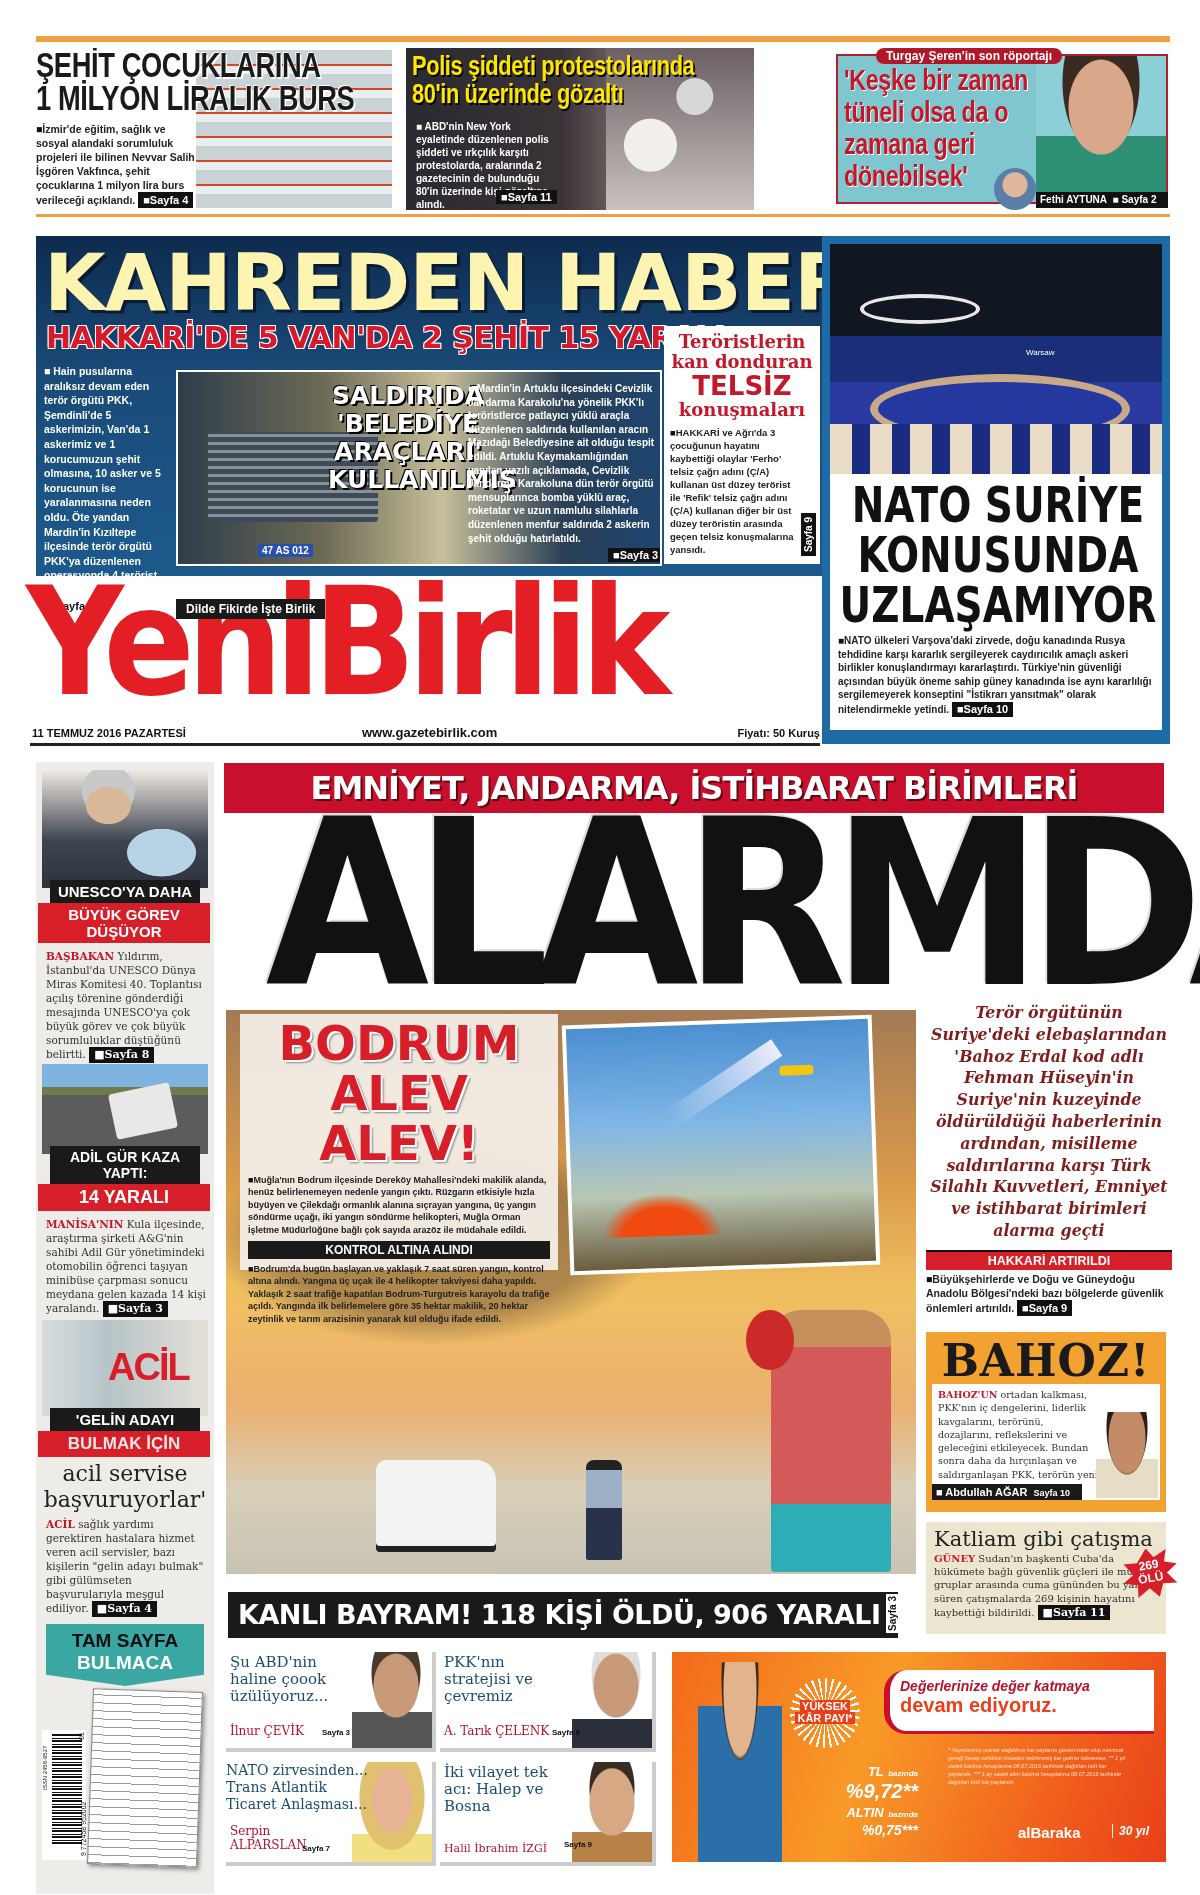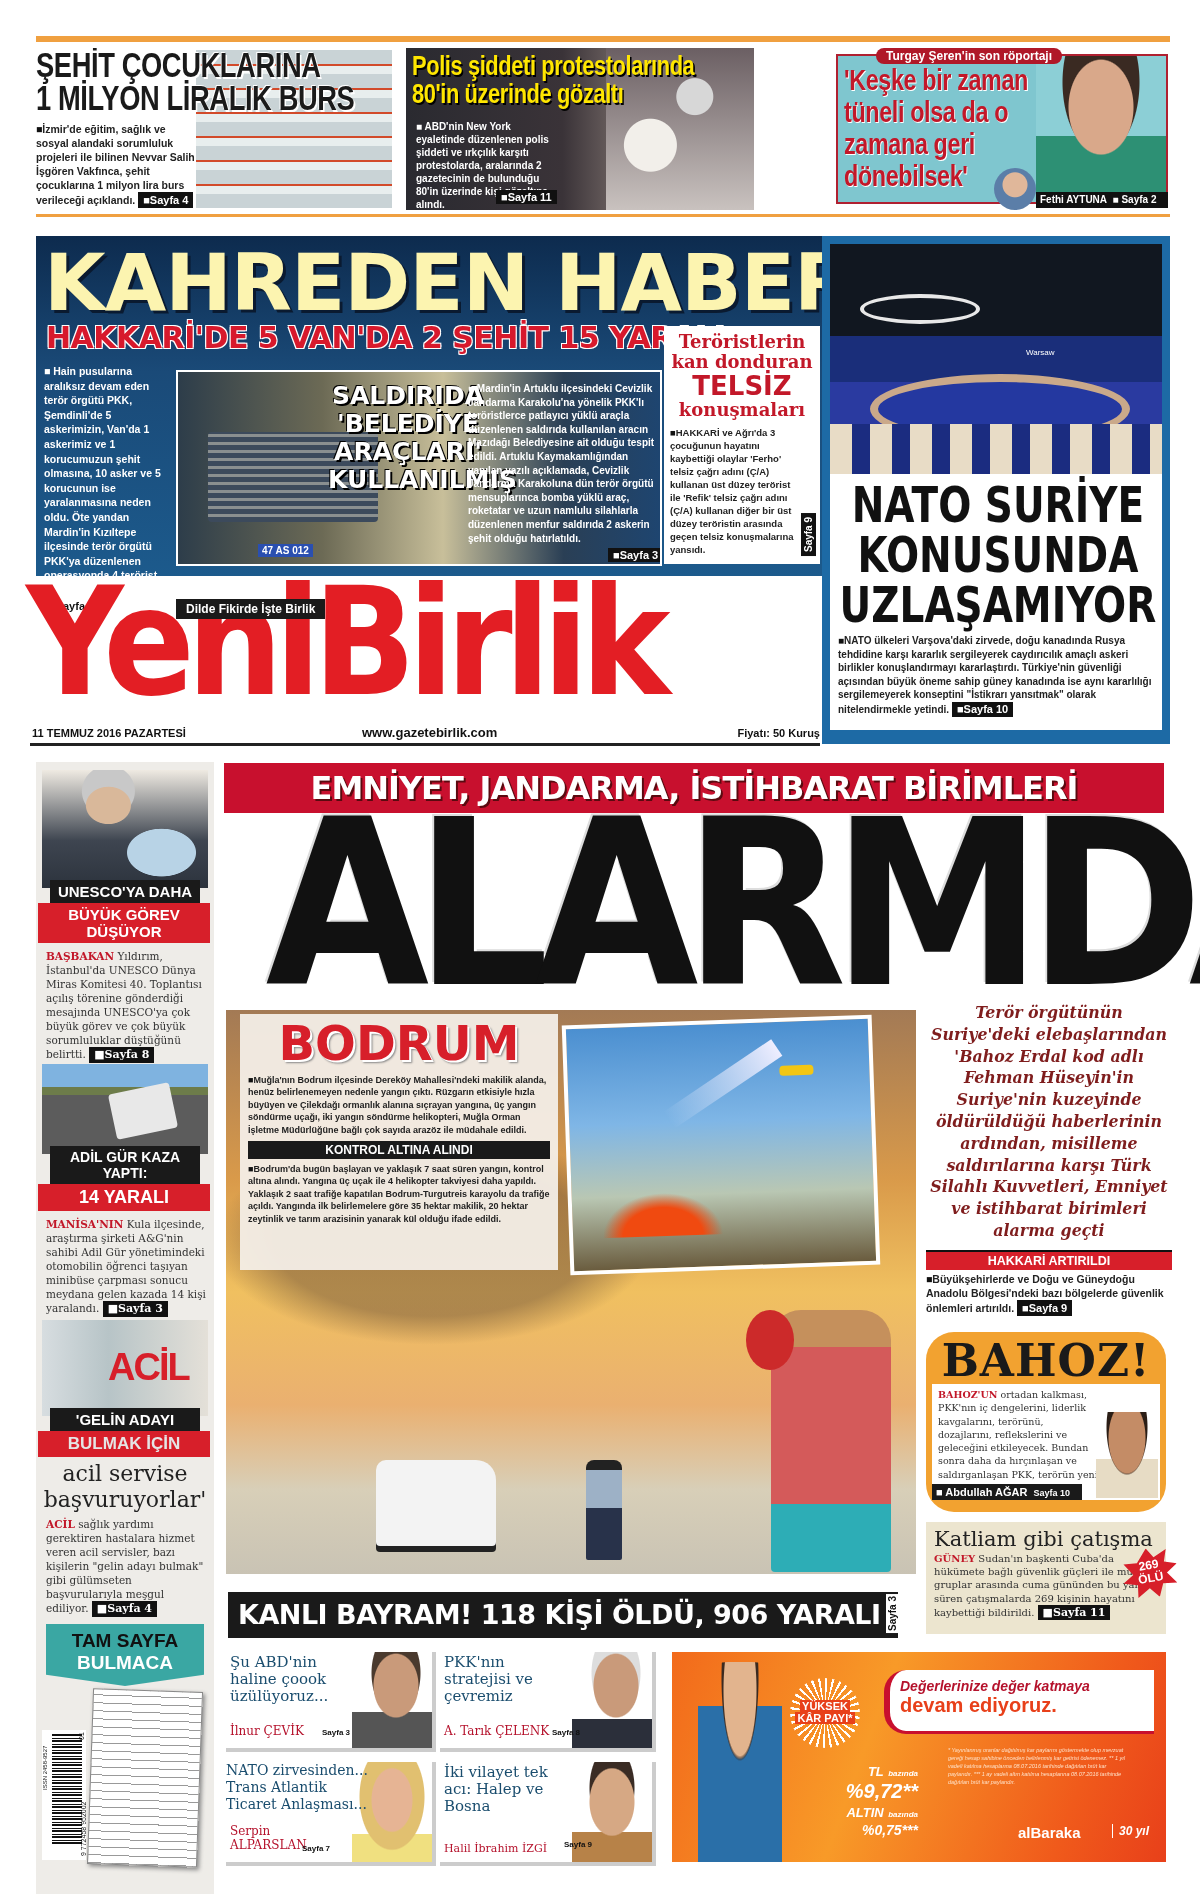--- a/index.html
+++ b/index.html
@@ -189,38 +189,39 @@
     <div class="abs" style="left:20px;top:160px;width:140px;height:50px;background:radial-gradient(ellipse at 50% 100%,#f04a10 0 40px,transparent 60px);"></div>
   </div>
   <div class="abs" style="left:150px;top:450px;width:120px;height:86px;background:#f3f3f3;border-radius:10px 20px 4px 4px;box-shadow:0 6px 0 #222;"></div>
   <div class="abs" style="left:360px;top:450px;width:36px;height:100px;background:linear-gradient(180deg,#222 0 10%,#9db1c6 10% 48%,#28324a 48%);border-radius:8px 8px 2px 2px;"></div>
   <div class="abs" style="left:545px;top:300px;width:120px;height:262px;background:linear-gradient(180deg,#c5905c 0 14%,#d45a5a 14% 74%,#2dadb6 74%);border-radius:30px 30px 4px 4px;"></div>
   <div class="abs" style="left:520px;top:300px;width:48px;height:60px;background:#cc2a2a;border-radius:50%;"></div>
 </div>
 <div class="abs" style="left:240px;top:1014px;width:318px;height:256px;background:rgba(245,241,236,.92);padding:4px 8px;">
   <div style="text-align:center;font-family:'DejaVu Sans',sans-serif;font-weight:bold;font-size:48px;line-height:50px;color:#d71f2a;text-shadow:2px 2px 0 #fff,3px 3px 2px #888;">
     <div>BODRUM</div>
+    <div>ALEV ALEV!</div>
   </div>
   <div style="margin-top:6px;font-size:9px;line-height:12.4px;font-weight:bold;color:#222;">
     <span class="bullet"></span><span>Muğla'nın Bodrum ilçesinde Dereköy Mahallesi'ndeki makilik alanda, henüz belirlenemeyen nedenle yangın çıktı. Rüzgarın etkisiyle hızla büyüyen ve Çilekdağı ormanlık alanına sıçrayan yangına, üç yangın söndürme uçağı, iki yangın söndürme helikopteri, Muğla Orman İşletme Müdürlüğüne bağlı çok sayıda arazöz ile müdahale edildi.</span>
   </div>
   <div style="margin:5px 0 4px;background:#1a1a1a;color:#fff;text-align:center;font-weight:bold;font-size:12px;padding:2px 0;">KONTROL ALTINA ALINDI</div>
   <div style="font-size:9px;line-height:12.4px;font-weight:bold;color:#222;">
     <span class="bullet"></span><span>Bodrum'da bugün başlayan ve yaklaşık 7 saat süren yangın, kontrol altına alındı. Yangına üç uçak ile 4 helikopter takviyesi daha yapıldı. Yaklaşık 2 saat trafiğe kapatılan Bodrum-Turgutreis karayolu da trafiğe açıldı. Yangında ilk belirlemelere göre 35 hektar makilik, 20 hektar zeytinlik ve tarım arazisinin yanarak kül olduğu ifade edildi.</span>
   </div>
 </div>
 
 <div class="abs serif" style="left:924px;top:1002px;width:250px;text-align:center;font-weight:bold;font-size:15.8px;line-height:21.8px;color:#7f1d1d;font-style:italic;">Terör örgütünün Suriye'deki elebaşlarından 'Bahoz Erdal kod adlı Fehman Hüseyin'in Suriye'nin kuzeyinde öldürüldüğü haberlerinin ardından, misilleme saldırılarına karşı Türk Silahlı Kuvvetleri, Emniyet ve istihbarat birimleri alarma geçti</div>
 <div class="abs" style="left:926px;top:1250px;width:246px;background:#d71f2a;color:#fff;text-align:center;font-weight:bold;font-size:12.5px;padding:2px 0;border-top:2px solid #111;">HAKKARİ ARTIRILDI</div>
 <div class="abs" style="left:926px;top:1272px;width:246px;font-size:10.5px;line-height:14px;font-weight:bold;color:#222;">
   <span class="bullet"></span><span>Büyükşehirlerde ve Doğu ve Güneydoğu Anadolu Bölgesi'ndeki bazı bölgelerde güvenlik önlemleri artırıldı.</span>
   <span class="sayfa">Sayfa 9</span>
 </div>
 
-<div class="abs" style="left:926px;top:1332px;width:240px;height:180px;background:#f2a230;padding:6px;border-radius:28px;">
+<div class="abs" style="left:926px;top:1332px;width:240px;height:180px;background:#f2a230;padding:6px;">
   <div style="font-family:'DejaVu Serif',serif;font-weight:bold;font-size:44px;line-height:46px;color:#1a1a1a;text-align:center;letter-spacing:1px;">BAHOZ!</div>
   <div style="background:#fff;height:116px;padding:4px 6px;position:relative;">
     <div class="serif" style="font-size:9.5px;line-height:13.3px;color:#333;width:160px;">
       <span style="color:#c21829;font-weight:bold;">BAHOZ'UN</span><span> ortadan kalkması, PKK'nın iç dengelerini, liderlik kavgalarını, terörünü, dozajlarını, reflekslerini ve geleceğini etkileyecek. Bundan sonra daha da hırçınlaşan ve saldırganlaşan PKK, terörün yeni bir evresindedir.</span>
     </div>
     <div class="abs" style="right:2px;top:28px;width:62px;height:86px;background:radial-gradient(ellipse at 50% 30%,#c48c66 0 18px,transparent 19px),radial-gradient(ellipse at 50% 18%,#2b1e16 0 20px,transparent 21px),linear-gradient(180deg,transparent 55%,#e7dcc5 55%);"></div>
     <div class="abs" style="left:0;bottom:0;width:150px;background:#1a1a1a;color:#fff;font-size:11px;font-weight:bold;padding:2px 4px;white-space:nowrap;">
       <span>■ </span><span>Abdullah AĞAR</span>&nbsp;&nbsp;<span style="font-size:9px;">Sayfa 10</span>
     </div>
   </div>

